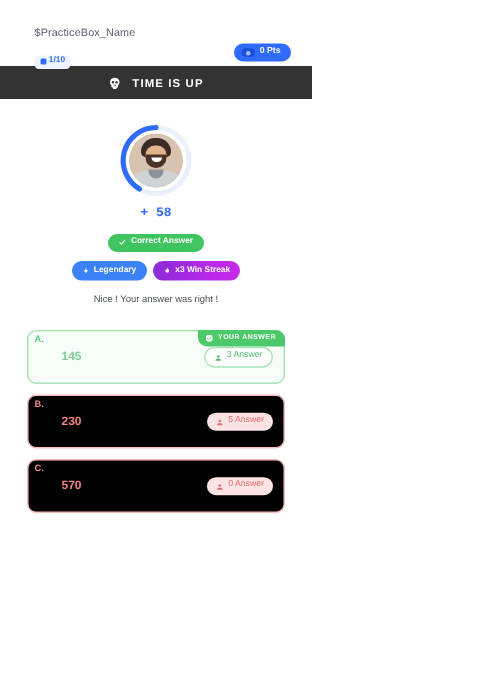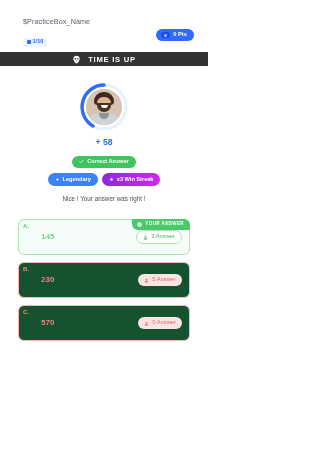--- a/index.html
+++ b/index.html
@@ -12,21 +12,21 @@
     height: 450px;
     font-family: "Liberation Sans", sans-serif;
     overflow: hidden;
     position: relative;
   }
 
   
   .topbar {
     padding: 18px 14px 6px 23px;
     box-sizing: border-box;
-    height: 52px;
+    height: 44px;
     position: relative;
   }
   .quiz-title {
     font-size: 7.2px;
     color: #5b616e;
     letter-spacing: .1px;
     line-height: 1;
     margin: 0 0 5px 0;
     white-space: nowrap;
   }
@@ -77,21 +77,21 @@
     width: 3px;
     height: 3px;
     border-radius: 50%;
     background: #9dc0ff;
     display: block;
   }
 
   
   .timesup {
     background: #333333;
-    height: 14px;
+    height: 22px;
     display: flex;
     align-items: center;
     justify-content: center;
     gap: 7px;
     color: #ffffff;
     font-size: 7.6px;
     font-weight: bold;
     letter-spacing: .75px;
   }
   .skull {
@@ -166,20 +166,21 @@
     width: 10px; height: 6px;
     background: #8d9298;
     border-radius: 0 0 5px 5px;
   }
   .gain {
     font-size: 8.6px;
     font-weight: bold;
     color: #2f6bff;
     margin-top: 6px;
     line-height: 1;
+    font-family: Liberation Mono, monospace;
   }
 
   .chip {
     display: inline-flex;
     align-items: center;
     gap: 3px;
     border-radius: 8px;
     font-size: 5.6px;
     font-weight: bold;
     color: #ffffff;
@@ -212,21 +213,21 @@
   
   .options {
     margin-top: 17px;
     padding: 0 18px;
   }
   .opt {
     position: relative;
     height: 36px;
     border-radius: 6px;
     border: 1px solid #f4b9b9;
-    background: #14532d;
+    background: #000000;
     margin-bottom: 7px;
     box-sizing: border-box;
   }
   .opt-letter {
     position: absolute;
     left: 4px;
     top: 3px;
     font-size: 6.2px;
     font-weight: bold;
     color: #ef8a8a;

